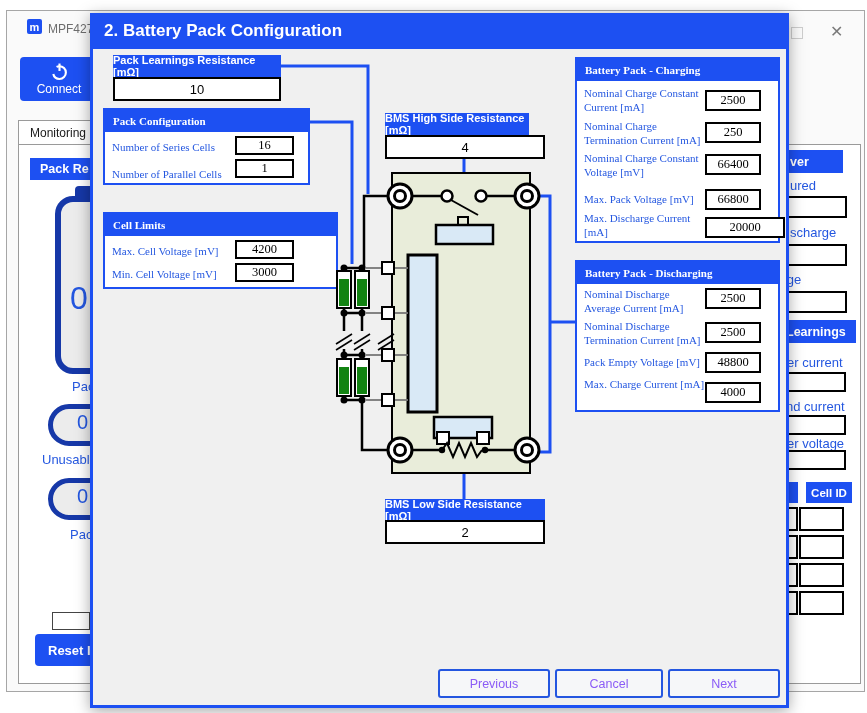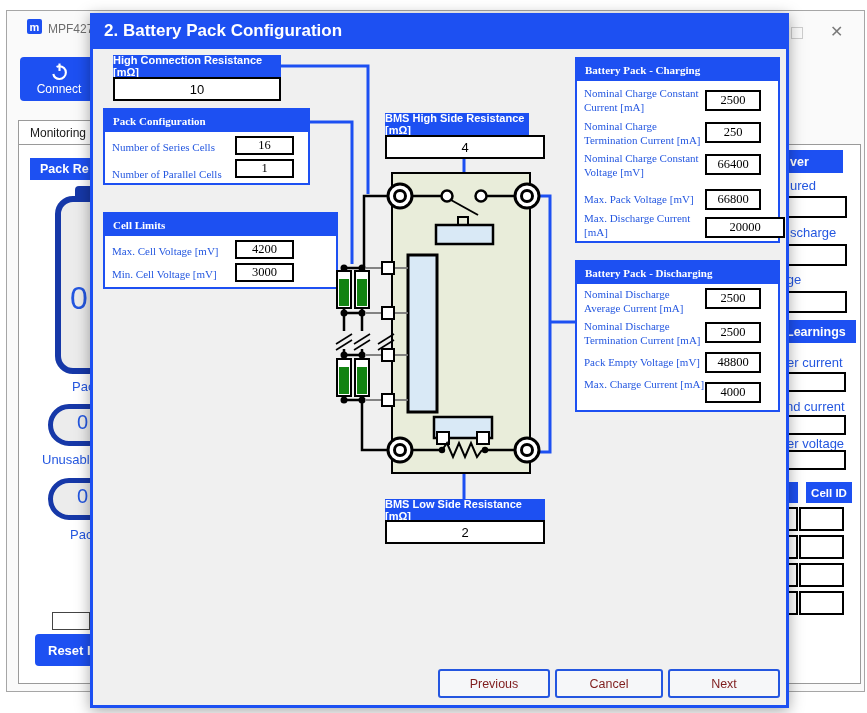--- a/index.html
+++ b/index.html
@@ -41,21 +41,21 @@
   .z{z-index:11;}
   .hdr{background:var(--accent);color:#fff;font-weight:700;font-size:11px;display:flex;align-items:center;}
   .hdrc{justify-content:center;}
   .val{background:#fff;border:2px solid #000;color:#000;font-size:13px;
        display:flex;align-items:center;justify-content:center;}
   .panel{background:#fff;border:2px solid var(--accent);font-family:Liberation Serif, serif;}
   .phdr{position:absolute;left:0;top:0;right:0;height:22px;padding-left:8px;box-sizing:border-box;}
   .lbl{color:var(--lbl);font-size:11px;line-height:13.5px;position:absolute;}
   .pin{position:absolute;box-sizing:border-box;background:#fff;border:2px solid #000;font-size:12.5px;
        display:flex;align-items:center;justify-content:center;}
-  .btn{background:#f6f7f9;border:2px solid #2456e0;border-radius:3px;color:#7f1d1d;font-size:12.5px;
+  .btn{background:#f6f7f9;border:2px solid #2456e0;border-radius:3px;color:#8b5cf6;font-size:12.5px;
        display:flex;align-items:center;justify-content:center;z-index:11;}
   svg.overlay{position:absolute;left:0;top:0;z-index:20;pointer-events:none;}
 </style>
 </head>
 <body>
 
 <div class="abs win"></div>
 <div class="abs titlebar"></div>
 <div class="abs applogo">m</div>
 <div class="abs apptitle">MPF4279</div>
@@ -120,21 +120,21 @@
 <div class="abs cellbox" style="left:758px;top:563px;width:40px;height:24px;"></div>
 <div class="abs cellbox" style="left:799px;top:563px;width:45px;height:24px;"></div>
 <div class="abs cellbox" style="left:758px;top:591px;width:40px;height:24px;"></div>
 <div class="abs cellbox" style="left:799px;top:591px;width:45px;height:24px;"></div>
 
 <div class="abs dialog"></div>
 <div class="abs dtitle">
   <span>2. Battery Pack Configuration</span>
 </div>
 
-<div class="abs z hdr hdrc" style="left:113px;top:55px;width:168px;height:22px;">High Connection Resistance [mΩ]</div>
+<div class="abs z hdr hdrc" style="left:113px;top:55px;width:168px;height:22px;">Pack Learnings Resistance [mΩ]</div>
 <div class="abs z val" style="left:113px;top:77px;width:168px;height:24px;">10</div>
 
 <div class="abs z panel" style="left:103px;top:108px;width:207px;height:77px;">
   <div class="hdr phdr">Pack Configuration</div>
   <div class="lbl" style="left:7px;top:31px;">Number of Series Cells</div>
   <div class="pin" style="left:130px;top:26px;width:59px;height:19px;">16</div>
   <div class="lbl" style="left:7px;top:58px;">Number of Parallel Cells</div>
   <div class="pin" style="left:130px;top:49px;width:59px;height:19px;">1</div>
 </div>
 

